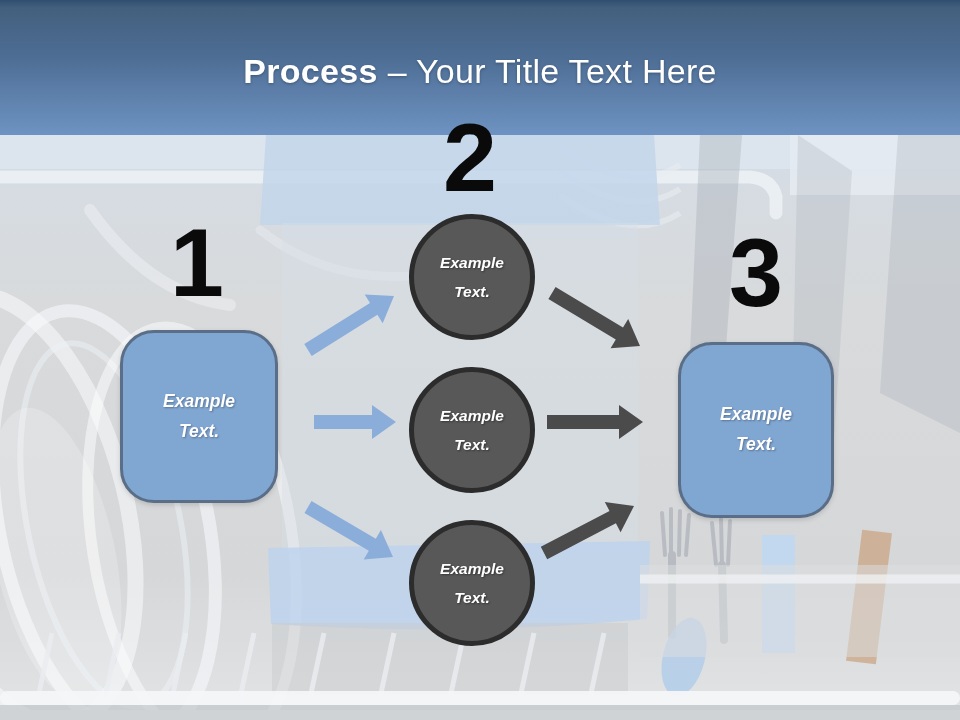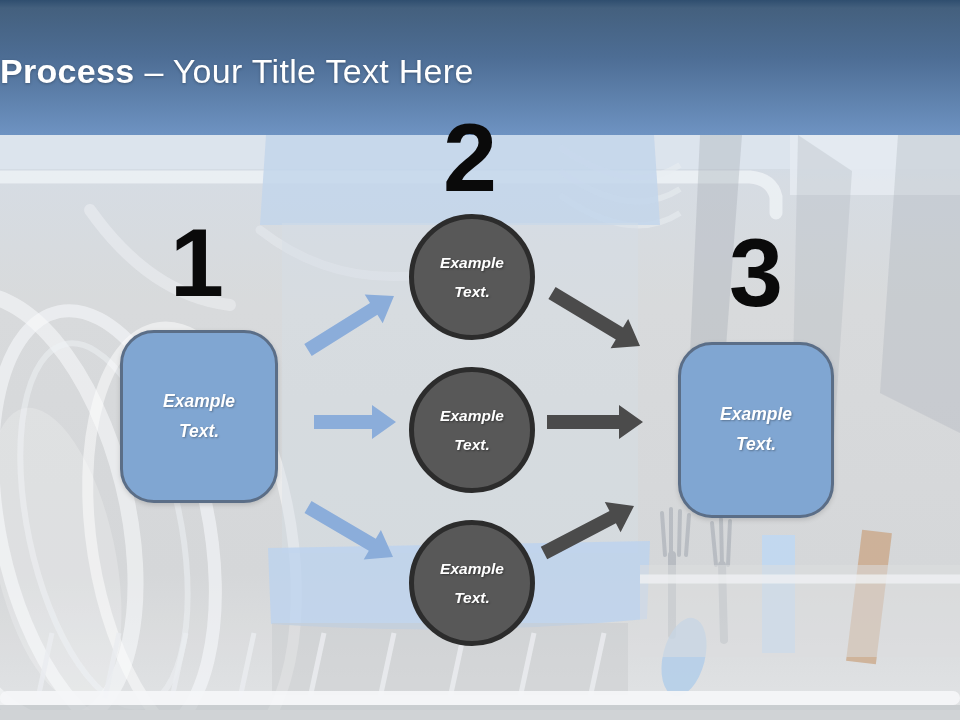--- a/index.html
+++ b/index.html
@@ -6,21 +6,21 @@
   .slide{
     position:relative;width:960px;height:720px;overflow:hidden;
     font-family:"Liberation Sans",sans-serif;background:#d7d9db;
   }
   
   .banner{
     position:absolute;top:0;left:0;width:960px;height:135px;
     background:linear-gradient(180deg,#2f4e6f 0%,#44607e 6%,#4d6d94 42%,#6e93c2 100%);
   }
   .title{
-    position:absolute;top:52px;left:0;width:100%;
+    position:absolute;top:52px;left:0;width:100%;text-align:center;
     color:#ffffff;font-size:34px;letter-spacing:.3px;
     text-shadow:0 1px 3px rgba(0,0,0,.28);white-space:nowrap;
   }
   .t-bold{font-weight:700;}
   .t-rest{font-weight:400;margin-left:10px;}
   
   .photo{position:absolute;top:135px;left:0;}
   
   .num{
     position:absolute;transform:translate(-50%,-50%);

